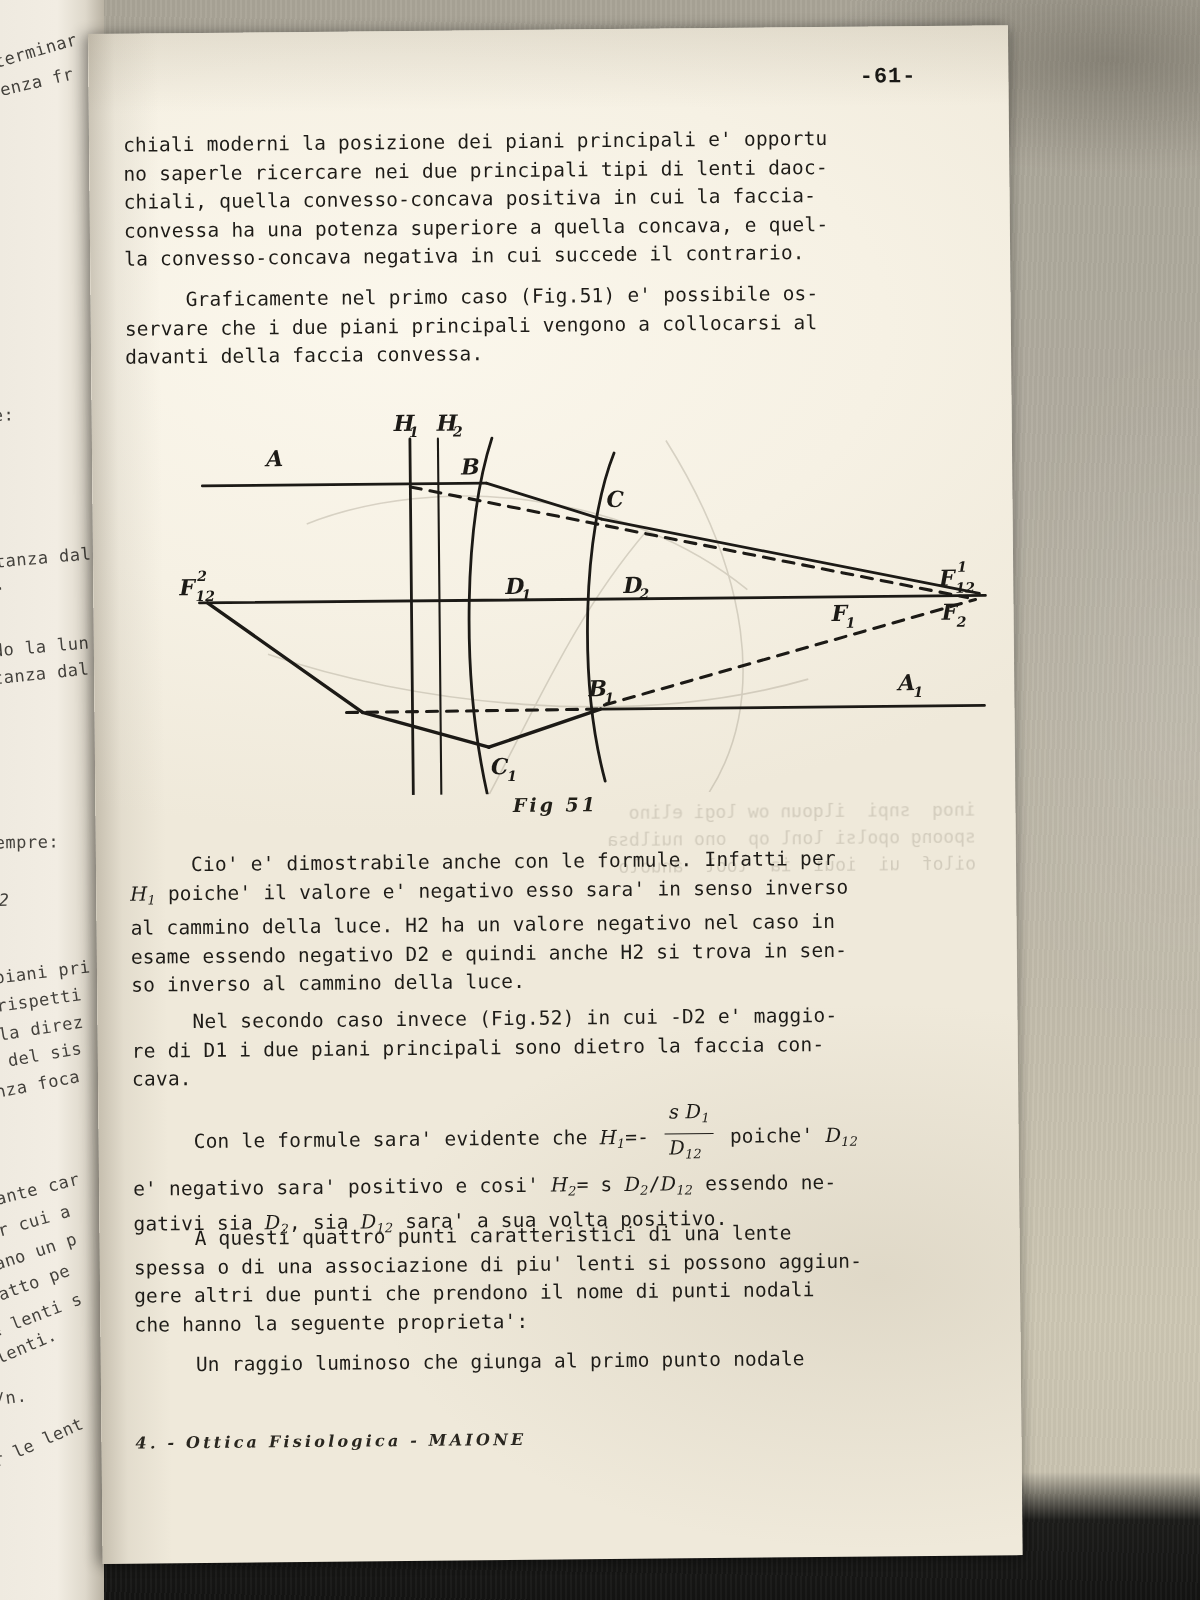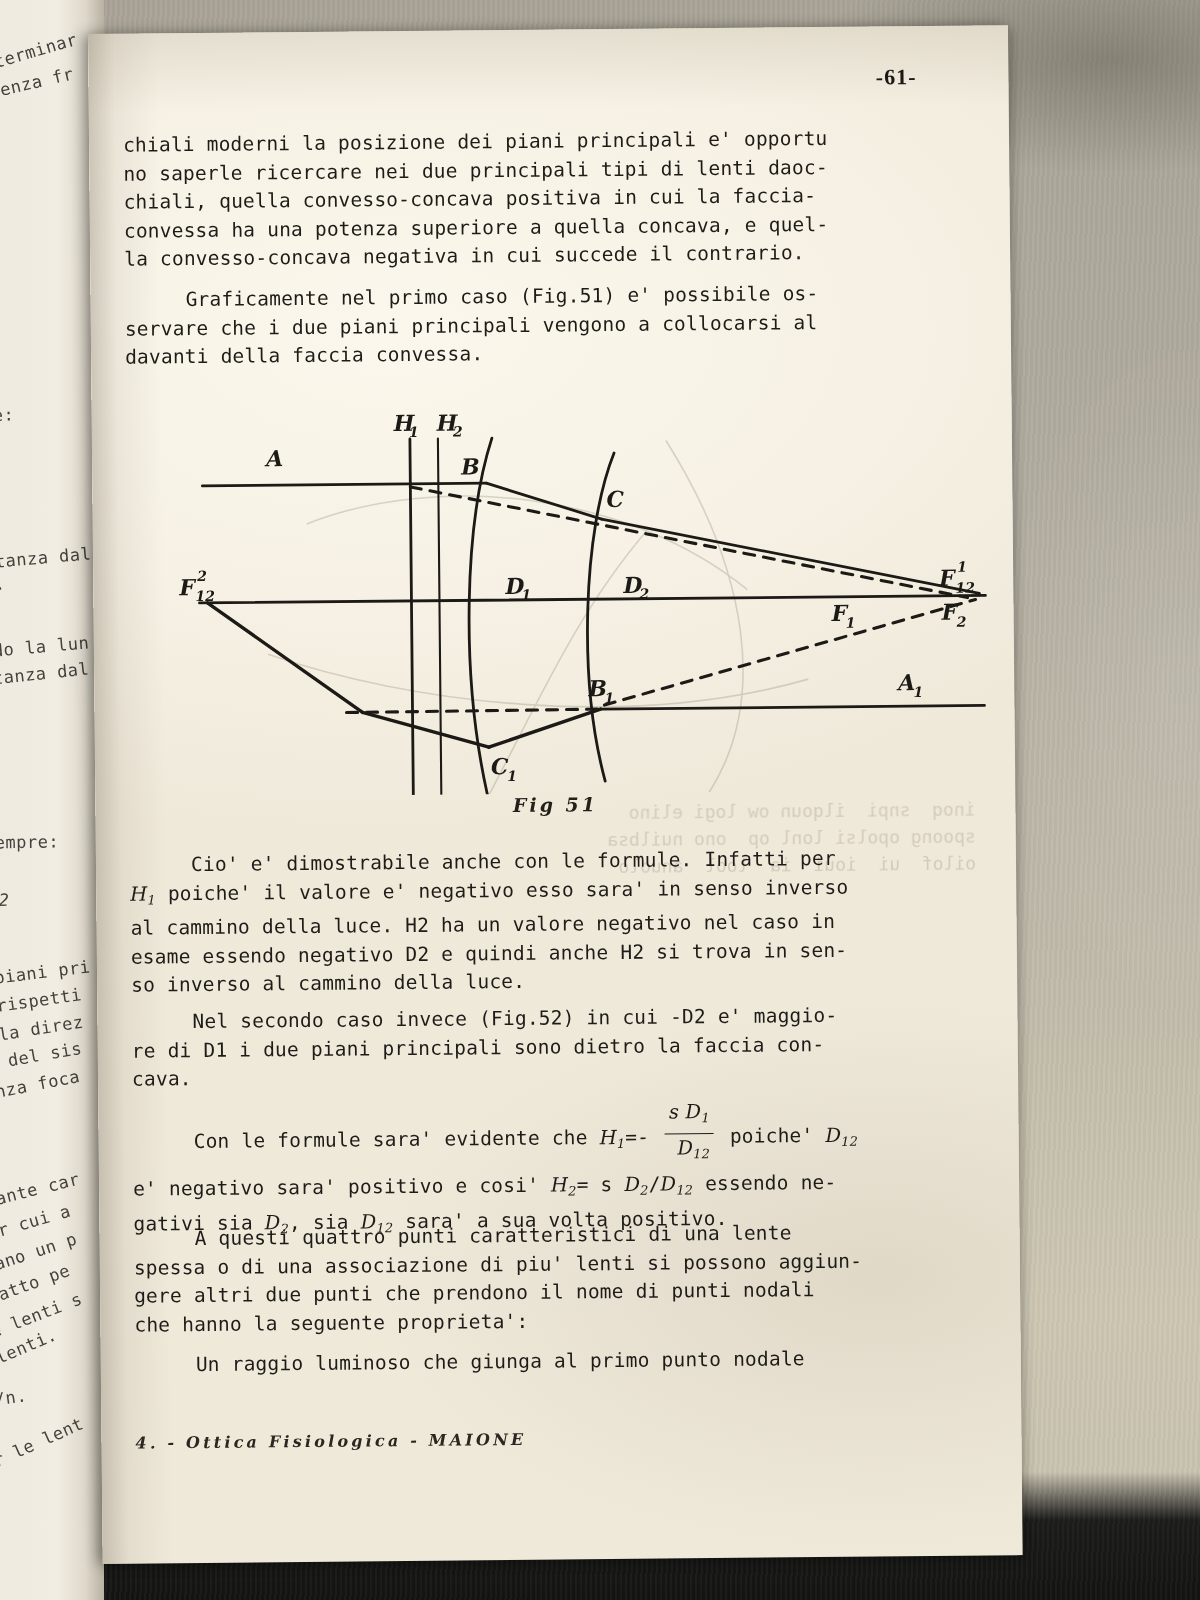--- a/index.html
+++ b/index.html
@@ -54,21 +54,21 @@
   
   .tw{
     font-family:"DejaVu Sans Mono", monospace;
     color:#1e1c18;
     font-size:19.5px;
     line-height:28.5px;
     letter-spacing:0.2px;
   }
   .folio{
     position:absolute;right:92px;top:38px;
-    font-family:Liberation Serif, serif;
+    font-family:Liberation Mono, monospace;
     font-size:22px;font-weight:700;color:#1a1916;letter-spacing:1px;
   }
   .block{position:absolute;left:34px;width:800px;}
   .block p{margin:0;}
   .indent{display:inline-block;width:5.2ch;}
   em.v{font-style:italic;font-family:"DejaVu Serif",serif;}
   sub{font-size:.66em;vertical-align:-0.32em;font-style:italic;font-family:"DejaVu Serif",serif;}
   .figcap{
     position:absolute;left:0;width:920px;text-align:center;
     font-family:"DejaVu Serif",serif;font-style:italic;font-weight:700;
@@ -80,21 +80,21 @@
     font-size:16px;letter-spacing:3.2px;color:#2a2720;
   }
   
   .ghost{
     position:absolute;left:40px;width:840px;
     font-family:"DejaVu Sans Mono", monospace;font-size:18px;line-height:27px;
     color:#6d6555;opacity:.22;filter:blur(.6px);transform:scaleX(-1);
     white-space:pre;pointer-events:none;user-select:none;
   }
   
-  .frac{display:inline-block;vertical-align:-0.55em;text-align:right;margin:0 4px;}
+  .frac{display:inline-block;vertical-align:-0.55em;text-align:left;margin:0 4px;}
   .frac .num{display:block;padding:0 4px;font-style:italic;font-family:"DejaVu Serif",serif;}
   .frac .den{display:block;border-top:1.6px solid #1e1c18;padding:0 4px;font-style:italic;font-family:"DejaVu Serif",serif;}
   .fig-wrap{position:absolute;left:14px;top:372px;width:900px;height:392px;}
   svg{display:block;}
 </style>
 </head>
 <body>
 
 <div class="desk"></div>
 <div class="desk-grain"></div>

